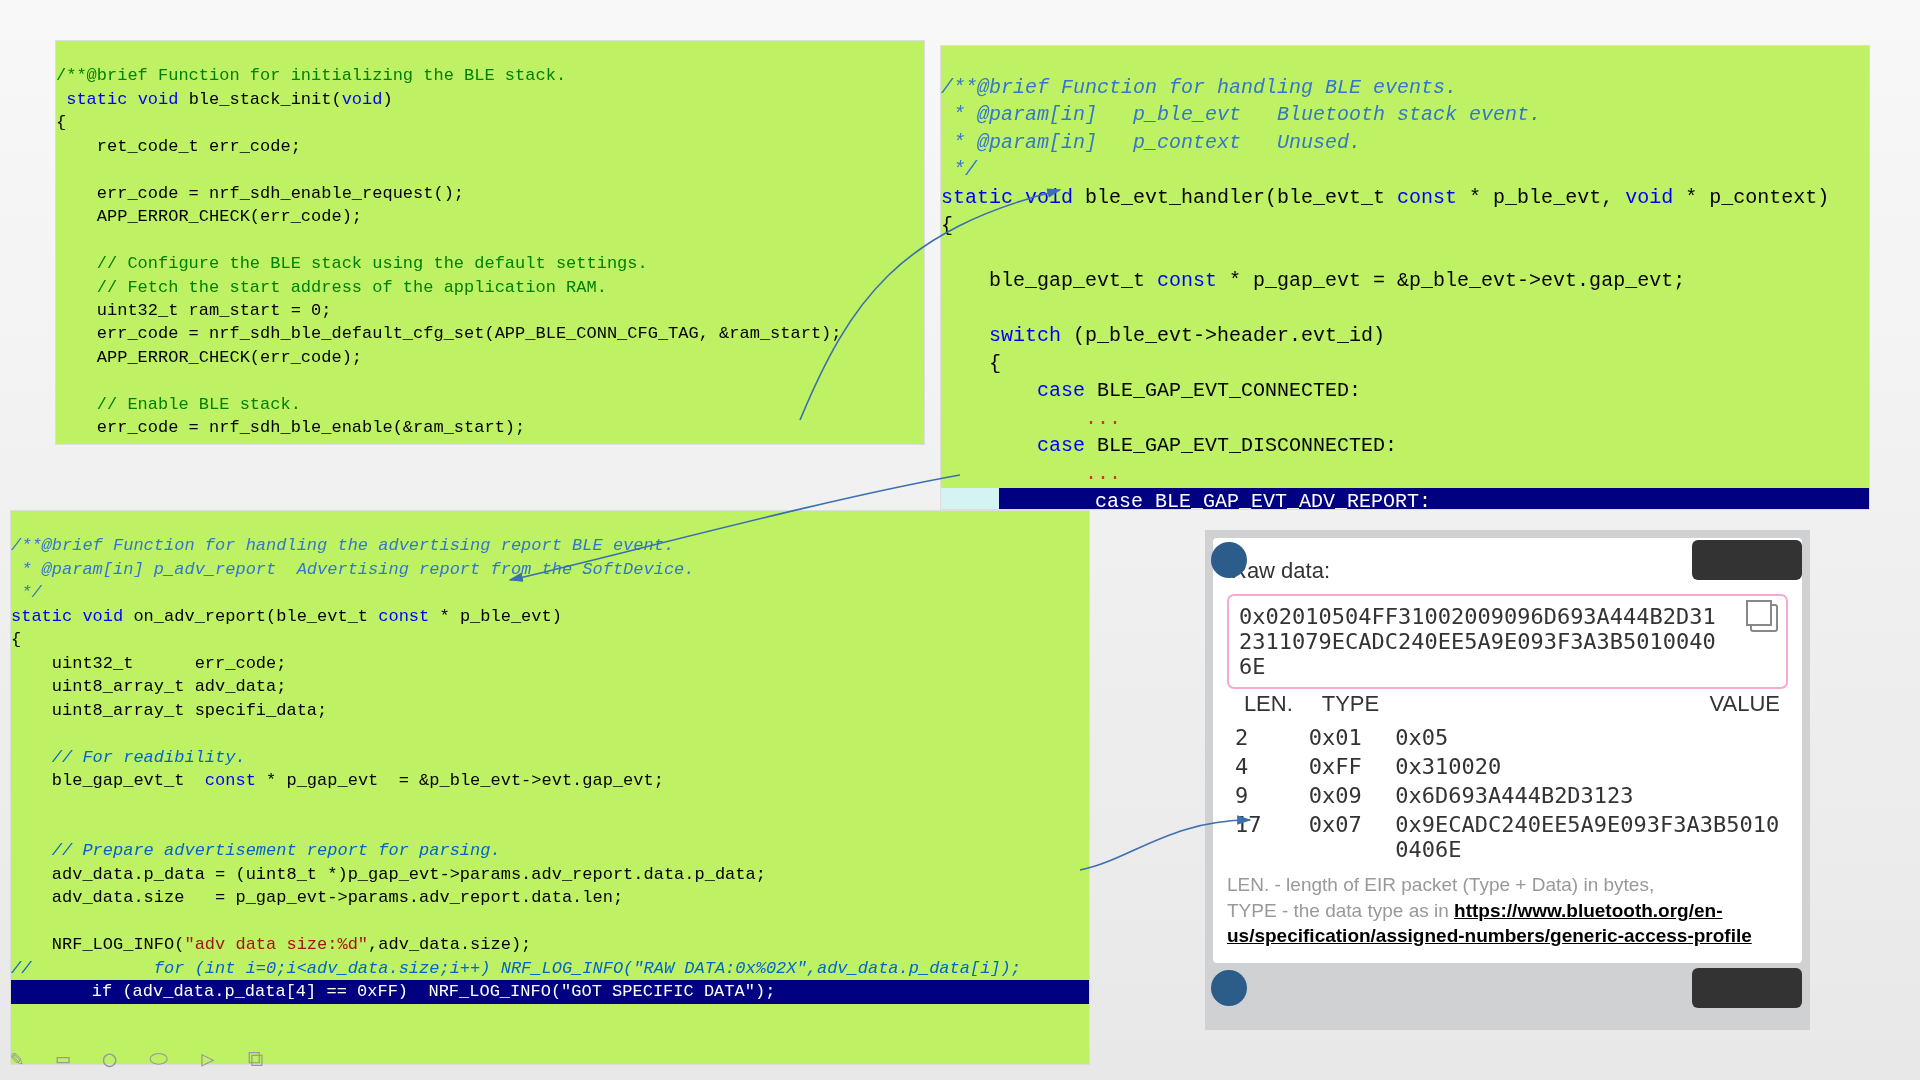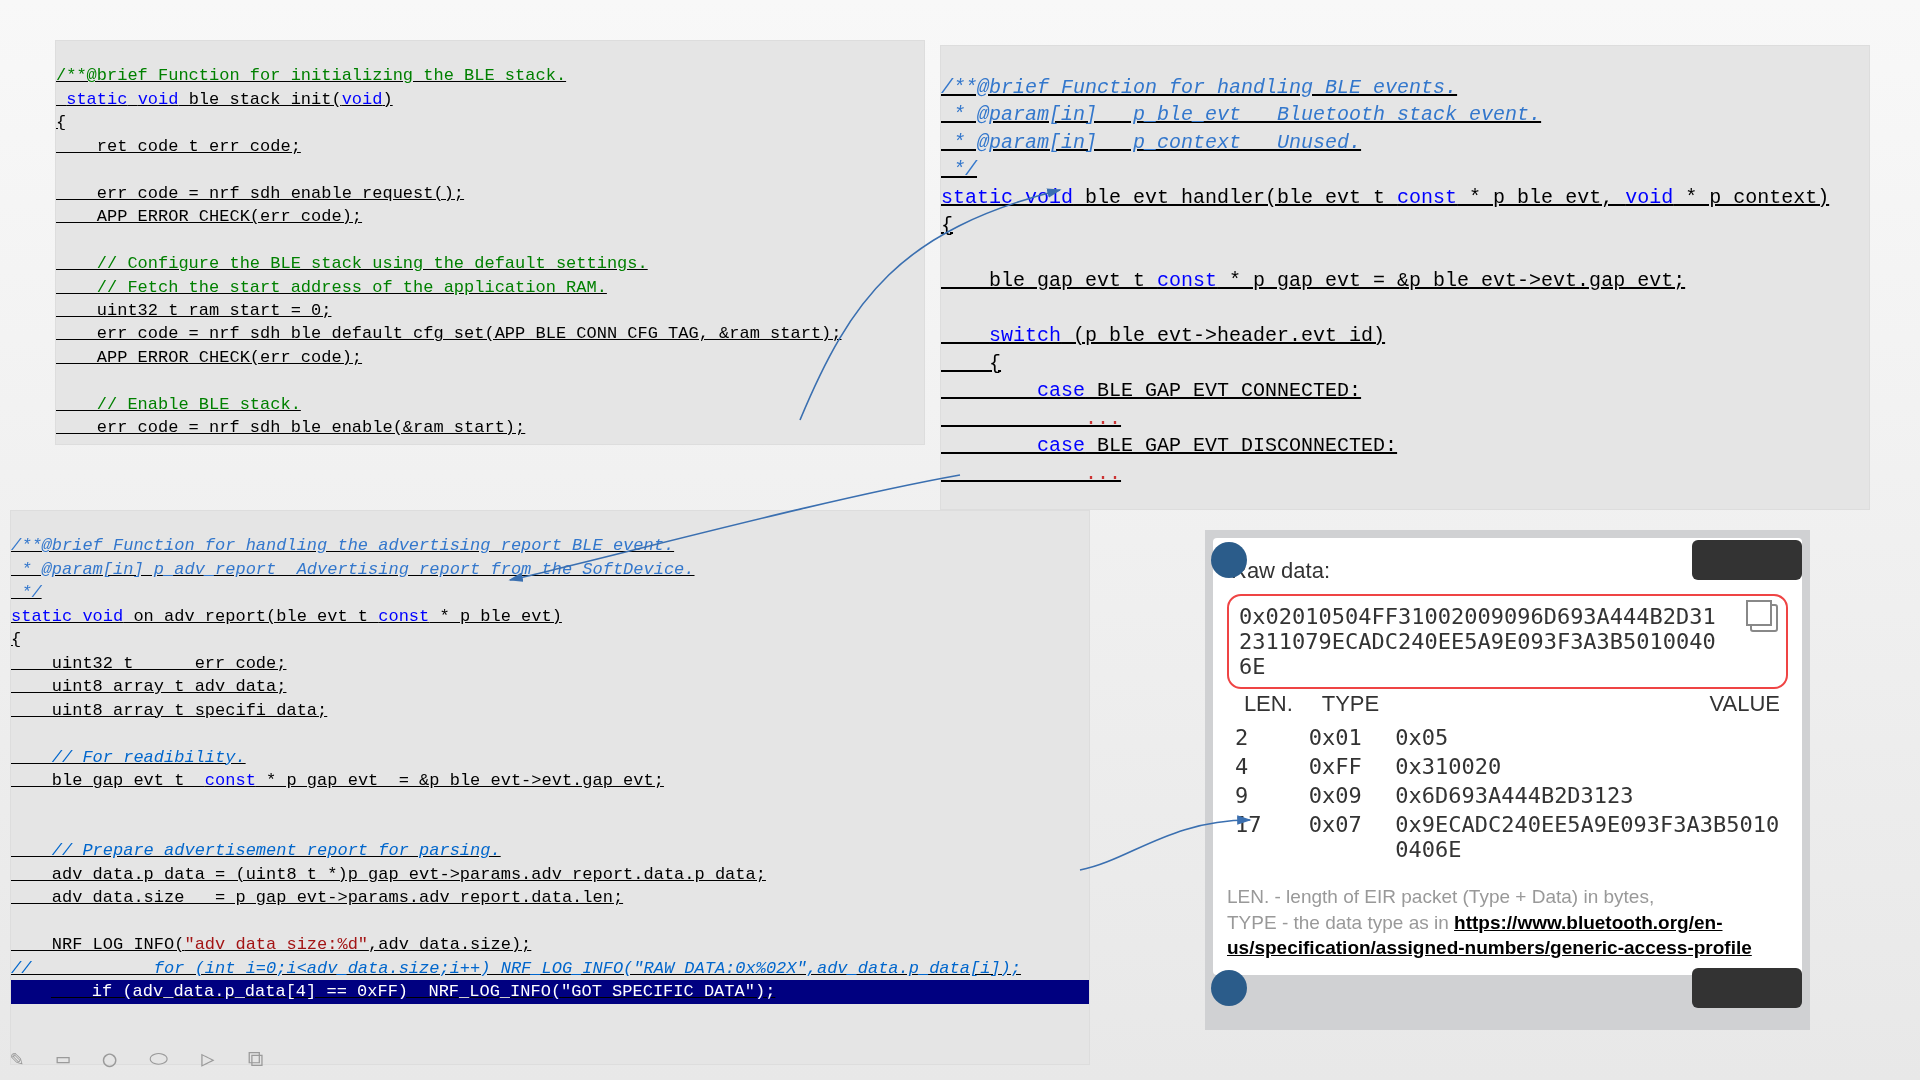--- a/index.html
+++ b/index.html
@@ -7,26 +7,25 @@
     width: 1920px;
     height: 1080px;
     background: linear-gradient(to bottom, #f8f8f8, #e8e8e8);
     font-family: Consolas, "Courier New", monospace;
     font-size: 17px;
     position: relative;
     overflow: hidden;
   }
   .code-pane {
     position: absolute;
-    background: #e5e5e5;
+    background: #bef264;
     border: 1px solid #ddd;
     white-space: pre;
     line-height: 1.38;
     overflow: hidden;
-    text-decoration: underline;
   }
   #pane1 { left: 55px; top: 40px;  width: 870px; height: 405px; font-size: 17px; }
   #pane2 { left: 940px; top: 45px; width: 930px; height: 465px; font-size: 20px; }
   #pane3 { left: 10px;  top: 510px; width: 1080px; height: 555px; font-size: 17px; }
 
   .kw   { color: #0000ff; }
   .comment-green  { color: #008000; }
   .comment-blue   { color: #3377cc; font-style: italic; }
   .comment-italic { color: #0066cc; font-style: italic; }
   .str  { color: #a31515; }
@@ -46,42 +45,42 @@
   }
   #card-inner {
     background: #fff;
     border-radius: 4px;
     padding: 14px;
     font-size: 22px;
     color: #333;
   }
   #raw-title, #details-title { font-size: 22px; margin: 6px 0 10px 4px; }
   #raw-box {
-    border: 2px solid #ef4444;
-    border-radius: 14px;
+    border: 2px solid #f9a8d4;
+    border-radius: 7px;
     padding: 8px 66px 8px 10px;
     font-family: Consolas, monospace;
     font-size: 22px;
     position: relative;
     word-break: break-all;
   }
   #copy-icon {
     position: absolute; right: 8px; top: 8px;
     width: 28px; height: 28px;
     border: 2px solid #888; border-radius: 3px;
     background: #fff;
   }
   #copy-icon::before {
     content: ""; position: absolute; left: -6px; top: -6px;
     width: 22px; height: 22px; border: 2px solid #888; background:#fff;
   }
   #details-table { width: 100%; border-collapse: collapse; font-family: Consolas, monospace; font-size: 22px; }
   #details-table th { text-align: right; font-weight: normal; font-family: -apple-system, Helvetica, Arial, sans-serif; padding: 2px 8px 6px 2px; }
   #details-table td { padding: 2px 8px; vertical-align: top; }
-  .footnote { color: #999; font-size: 19px; font-family: -apple-system, Helvetica, Arial, sans-serif; line-height: 1.35; margin-top: 20px; }
+  .footnote { color: #999; font-size: 19px; font-family: -apple-system, Helvetica, Arial, sans-serif; line-height: 1.35; margin-top: 8px; }
   .footnote a { color: #000000; text-decoration: underline; font-weight: bold; }
 
   .dark-chip {
     position:absolute; background:#333; width:110px; height:40px; border-radius:6px;
   }
   .blue-dot {
     position:absolute; width:36px; height:36px; border-radius:50%; background:#2b5c8a;
   }
 
   svg.arrows { position:absolute; left:0; top:0; width:1920px; height:1080px; pointer-events:none; }
@@ -126,20 +125,21 @@
 <span>{</span>
 
 <span><span>    ble_gap_evt_t </span><span class="kw">const</span><span> * p_gap_evt = &amp;p_ble_evt-&gt;evt.gap_evt;</span></span>
 
 <span><span>    </span><span class="kw">switch</span><span> (p_ble_evt-&gt;header.evt_id)</span></span>
     <span>{</span>
 <span><span class="kw">        case</span><span> BLE_GAP_EVT_CONNECTED:</span></span>
 <span style="color:#c33">            ...</span>
 <span><span class="kw">        case</span><span> BLE_GAP_EVT_DISCONNECTED:</span></span>
 <span style="color:#c33">            ...</span>
+<span class="hl-cyanrow" style="display:block"><span class="hl-navyrow" style="display:inline-block;margin-left:58px;padding-right:900px">        case BLE_GAP_EVT_ADV_REPORT:</span></span>
 
 </div>
 
 <div id="pane3" class="code-pane">
 <span class="comment-blue">/**@brief Function for handling the advertising report BLE event.</span>
 <span class="comment-blue"> * @param[in] p_adv_report  Advertising report from the SoftDevice.</span>
 <span class="comment-blue"> */</span>
 <span><span class="kw">static void</span><span> on_adv_report(ble_evt_t </span><span class="kw">const</span><span> * p_ble_evt)</span></span>
 <span>{</span>
 <span>    uint32_t      err_code;</span>

